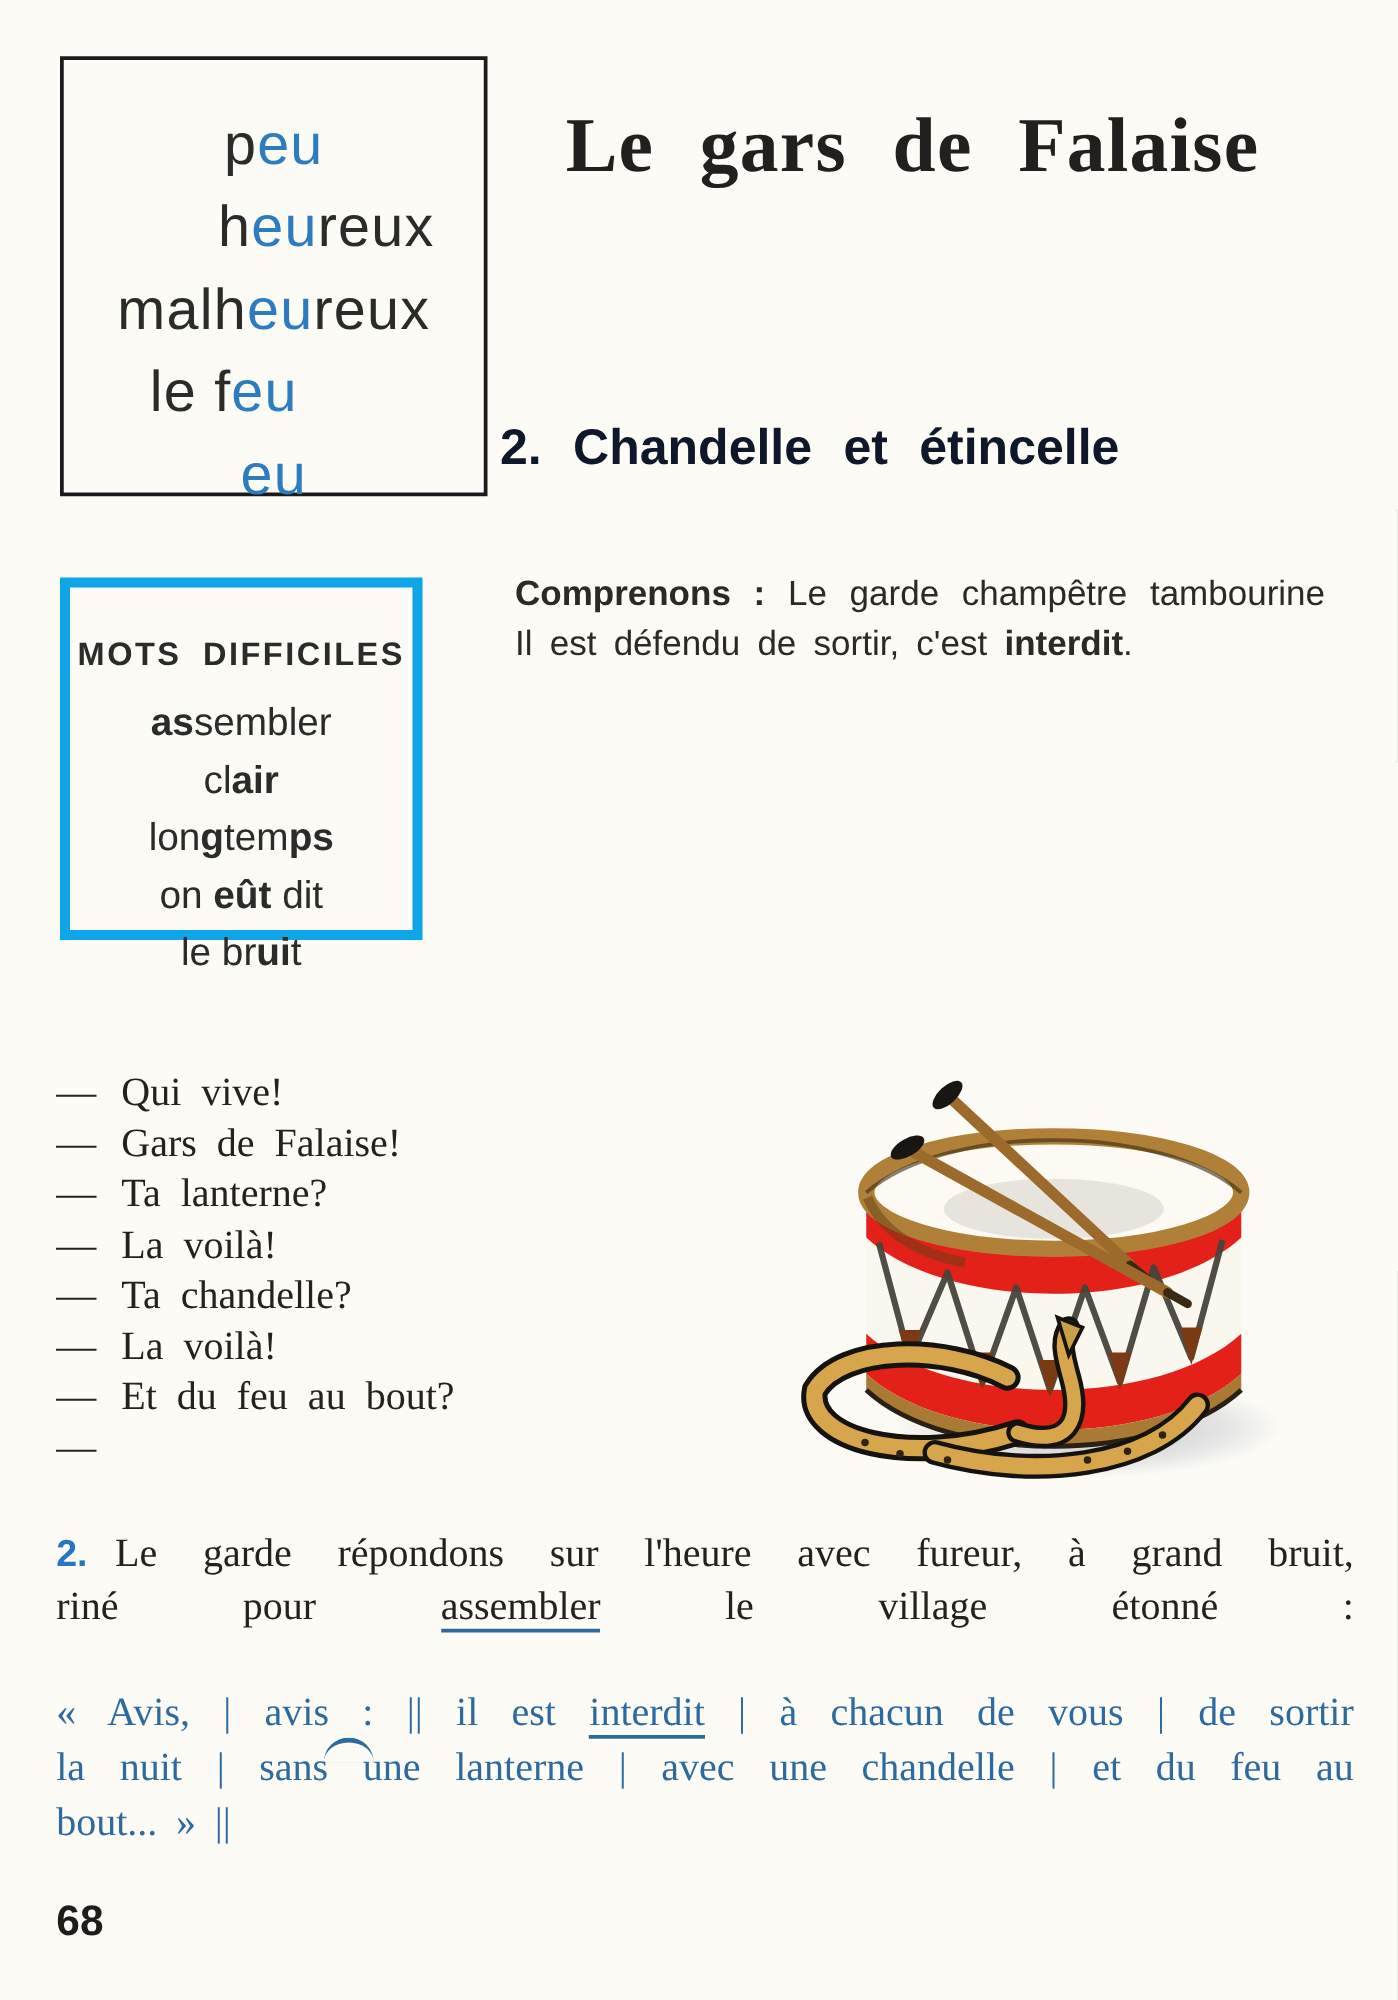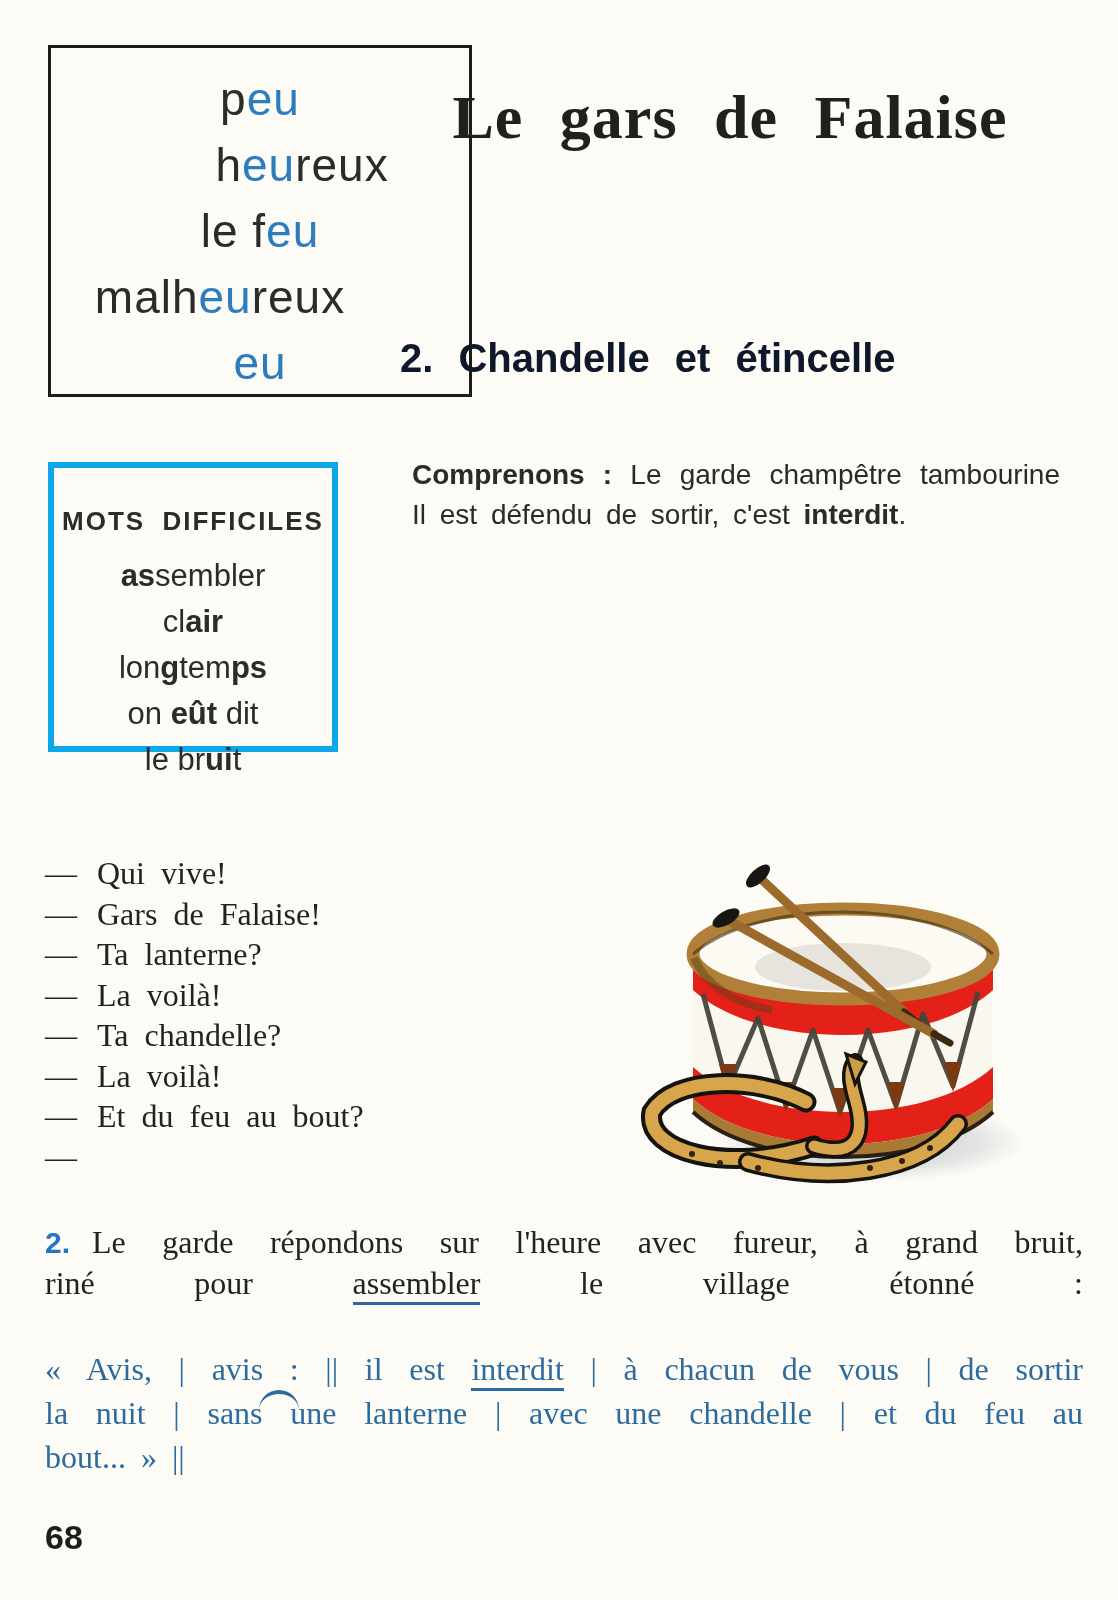--- a/index.html
+++ b/index.html
@@ -1,38 +1,38 @@
 <!DOCTYPE html>
 <html><head>
 <meta charset="utf-8">
 <style>
   html,body{margin:0;padding:0;background:#d8d8d4;}
   .page{position:relative;width:1118px;height:1600px;background:#fcfbf6;overflow:hidden;
         font-family:"Liberation Serif",serif;color:#24221f;margin:0 auto;}
 
   
-  #eu-box{position:absolute;left:48px;top:45px;width:424px;height:352px;border:3px solid #1b1b1d;
+  #eu-box{position:absolute;left:48px;top:45px;width:342px;height:352px;border:3px solid #1b1b1d;
           font-family:"Liberation Sans",sans-serif;font-size:46px;letter-spacing:1px;
-          padding-top:18px;text-align:center;box-sizing:border-box;color:#2b2b29;}
+          padding-top:34px;text-align:center;box-sizing:border-box;color:#2b2b29;}
   #eu-box .line{line-height:66px;white-space:pre;}
   #eu-box .line:nth-child(2){transform:translateX(42px);}
   #eu-box .line:nth-child(4){transform:translateX(-40px);}
   .c-blue{color:#2e7cc0;}
 
   
   #page-title{position:absolute;left:400px;top:40px;width:660px;text-align:center;
               font-weight:700;font-size:62px;letter-spacing:1px;word-spacing:20px;color:#21201e;}
 
   
   #lesson-heading{position:absolute;left:400px;top:303px;width:660px;text-align:left;
                   font-family:"Liberation Sans",sans-serif;font-weight:700;font-size:40px;
                   word-spacing:14px;color:#0f172a;}
 
   
-  #mots-box{position:absolute;left:48px;top:462px;width:290px;height:290px;border:6px solid #0ea5e9;
+  #mots-box{position:absolute;left:48px;top:462px;width:290px;height:290px;border:8px solid #0ea5e9;
             text-align:center;font-family:"Liberation Sans",sans-serif;box-sizing:border-box;color:#2b2b29;}
   #mots-title{margin-top:38px;font-size:26px;font-weight:700;letter-spacing:2px;word-spacing:8px;}
   #mots-words{margin-top:16px;font-size:31px;}
   #mots-words .line{line-height:46px;}
   .b{font-weight:700;}
 
   
   .sans-block{position:absolute;font-family:"Liberation Sans",sans-serif;font-size:28px;
               color:#2b2a27;word-spacing:6px;}
   #comprenons{left:412px;top:455px;width:648px;}
@@ -75,22 +75,22 @@
                font-weight:700;font-size:34px;color:#1e1d1b;}
 </style>
 </head>
 <body>
 
 <div class="page">
 
   <div id="eu-box">
       <div class="line"><span>p</span><span class="c-blue">eu</span></div>
       <div class="line"><span>h</span><span class="c-blue">eu</span><span>reux</span></div>
+      <div class="line"><span>malh</span><span class="c-blue">eu</span><span>reux</span></div>
       <div class="line"><span>le f</span><span class="c-blue">eu</span></div>
-      <div class="line"><span>malh</span><span class="c-blue">eu</span><span>reux</span></div>
       <div class="line"><span class="c-blue">eu</span></div>
     </div>
 
   <h1 id="page-title">Le gars de Falaise</h1>
 
   <h2 id="lesson-heading">2.  Chandelle et étincelle</h2>
 
   <div id="mots-box">
     <div id="mots-title">MOTS DIFFICILES</div>
     <div id="mots-words">

